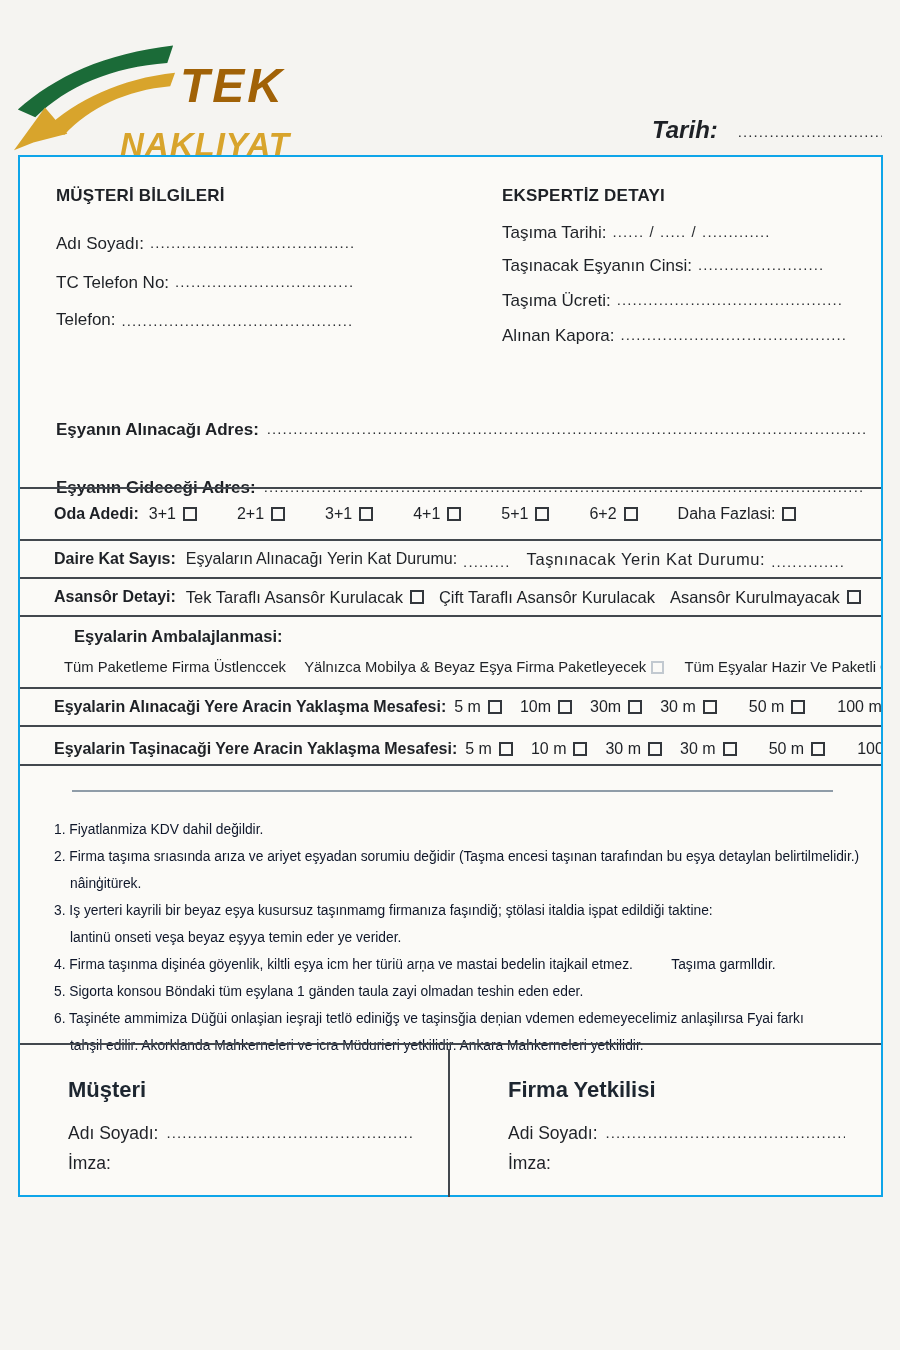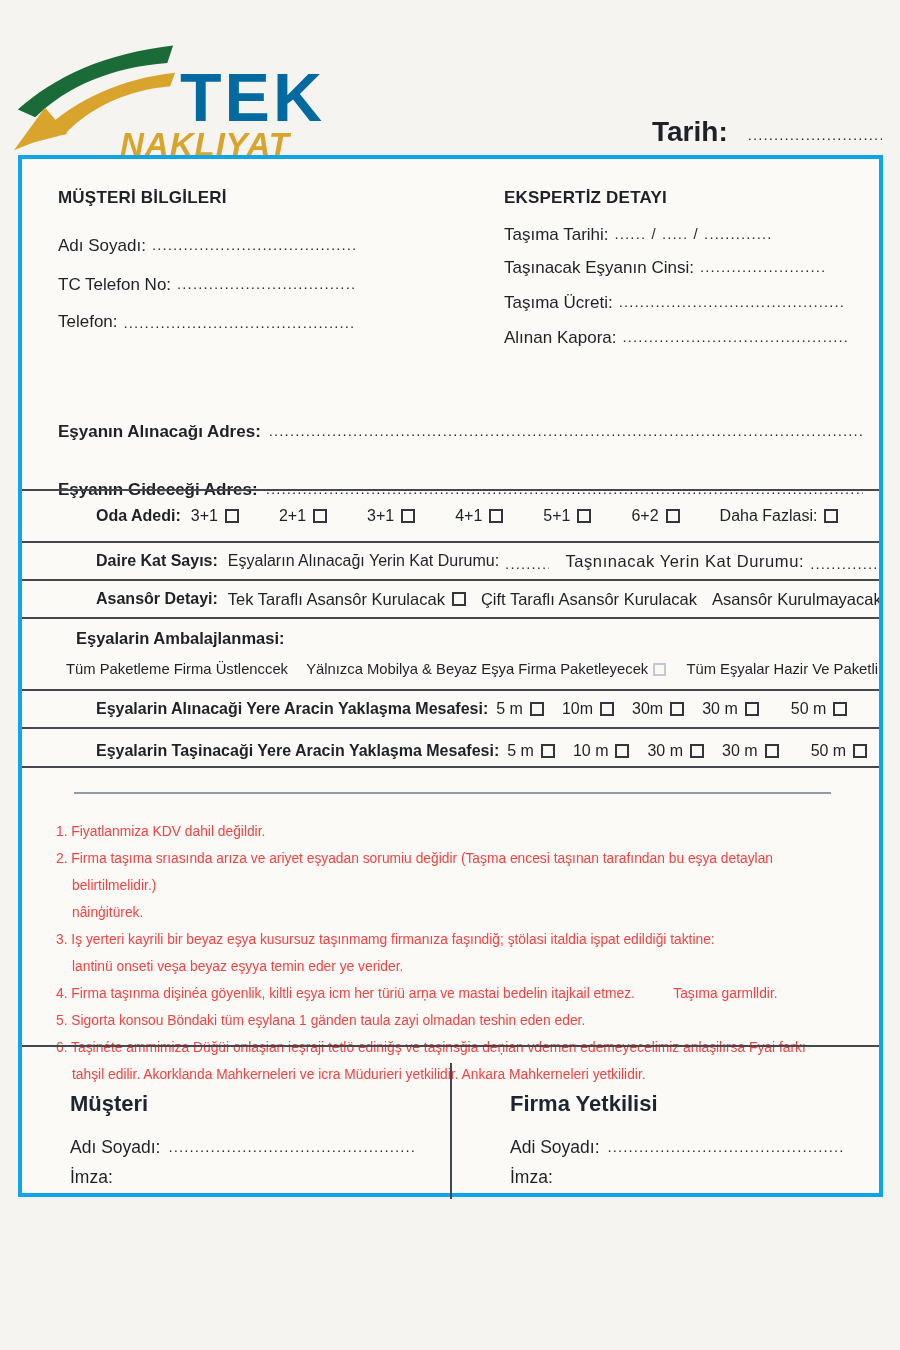--- a/index.html
+++ b/index.html
@@ -12,44 +12,44 @@
     height:1350px;
     overflow:hidden;
   }
   .page { position:absolute; inset:0; }
 
   
   .logo { position:absolute; left:12px; top:32px; width:360px; height:120px; }
   .logo svg { position:absolute; left:0; top:2px; }
   .logo-tek {
     position:absolute; left:168px; top:26px;
-    font-size:68px; font-weight:800; 
-    color:#0369a1; letter-spacing:3px;
+    font-size:48px; font-weight:800; font-style:italic;
+    color:#a16207; letter-spacing:3px;
   }
   .logo-nakliyat {
     position:absolute; left:108px; top:94px;
     font-size:33px; font-weight:800; font-style:italic;
     color:#d8a42c; letter-spacing:1px;
   }
   .date-row {
     position:absolute; left:652px; top:116px; width:230px;
     display:flex; align-items:baseline; white-space:nowrap; overflow:hidden;
   }
-  .date-label { font-size:28px; font-weight:700; margin-right:20px; }
+  .date-label { font-size:24px; font-weight:700; margin-right:20px;font-style:italic; }
 
   .dots {
     font-size:15px; letter-spacing:1.1px; color:#2a2d31;
     white-space:nowrap; overflow:hidden; position:relative; top:-1px;
   }
   .dots-fill { flex:1 1 auto; min-width:0; }
 
   
   .form-box {
     position:absolute; left:18px; top:155px; width:865px; height:1042px;
-    border:4px solid #0ea5e9; background:#fbfaf7;
+    border:2px solid #0ea5e9; background:#fbfaf7;
   }
   .band { position:absolute; left:0; right:0; border-top:2px solid #43484e; }
   .band-top      { top:0;     height:330px; border-top:none; }
   .band-rooms    { top:330px; height:52px; }
   .band-floors   { top:382px; height:38px; }
   .band-elevator { top:420px; height:38px; }
   .band-packing  { top:458px; height:72px; }
   .band-dist1    { top:530px; height:38px; }
   .band-dist2    { top:568px; height:46px; }
   .band-terms    { top:607px; height:279px; }
@@ -64,21 +64,21 @@
   .cl-t { position:absolute; top:0; }
   .cl-f0 { top:48px; } .cl-f1 { top:87px; } .cl-f2 { top:124px;align-items:flex-end; }
   .cr-f0 { top:37px; } .cr-f1 { top:70px; } .cr-f2 { top:105px; } .cr-f3 { top:140px; }
   .col-left .fld, .col-right .fld { position:absolute; }
 
   .addr { position:absolute; left:36px; right:16px; display:flex; align-items:baseline;margin-top:36px; }
   .addr-0 { top:227px; } .addr-1 { top:285px; }
   .addr .lbl { font-size:17px; font-weight:600; margin-right:8px; white-space:nowrap; }
 
   
-  .rowline { display:flex; align-items:center; height:100%; padding-left:34px; white-space:nowrap; overflow:hidden;margin-left:40px; }
+  .rowline { display:flex; align-items:center; height:100%; padding-left:34px; white-space:nowrap; overflow:hidden; }
   .rowlbl { font-weight:700; font-size:16px; margin-right:10px; }
   .opt { display:inline-flex; align-items:center; font-size:16px; }
   .cb {
     display:inline-block; width:14px; height:14px;
     border:2px solid #33373c; margin-left:7px; background:transparent;
     flex:0 0 auto;
   }
   .cb-faint { border-color:#c2c9d0; }
   .rooms-row .opt { margin-right:40px; }
   .rooms-row .opt:last-child { margin-right:0; }
@@ -97,26 +97,26 @@
 
   .dist-row .opt { margin-right:18px; }
   .dist-row .opt.gap { margin-left:14px; }
   .dist-row .opt:last-child { margin-right:2px; }
   .dist-row .rowlbl { margin-right:8px; }
 
   
   .terms-line { position:absolute; left:52px; right:48px; top:24px; border-top:2px solid #8f9ca8; }
   .terms { position:absolute; left:34px; right:18px; top:50px; }
   .term {
-    font-size:13.8px; line-height:27px; color:#ef4444;
+    font-size:13.8px; line-height:27px; color:#0f172a;
     white-space:pre-wrap; padding-left:16px; text-indent:-16px;
   }
 
   
-  .sign-col { position:absolute; top:16px; bottom:0; }
+  .sign-col { position:absolute; top:4px; bottom:0; }
   .sign-left  { left:0; width:430px; border-right:2px solid #43484e; }
   .sign-right { left:430px; right:0; }
   .sign-inner { position:absolute; left:48px; right:36px; top:0; bottom:0; }
   .sign-right .sign-inner { left:58px; }
   .sign-title { position:absolute; top:28px; font-size:22px; font-weight:700; color:#1d2630; }
   .sign-name  { position:absolute; top:74px; left:0; right:0; display:flex; align-items:baseline; }
   .sign-name .lbl { font-size:17.5px; margin-right:8px; white-space:nowrap; }
   .sign-imza  { position:absolute; top:104px; font-size:17.5px; }
 </style>
 </head>

